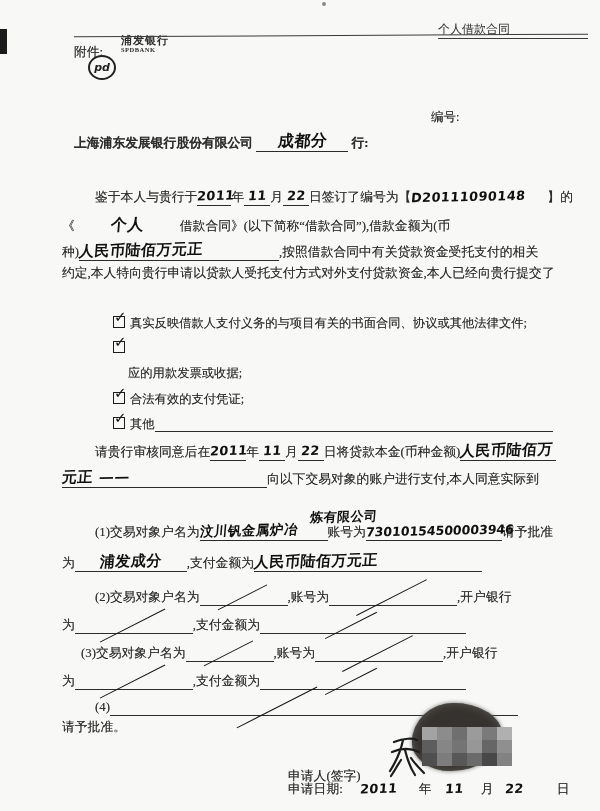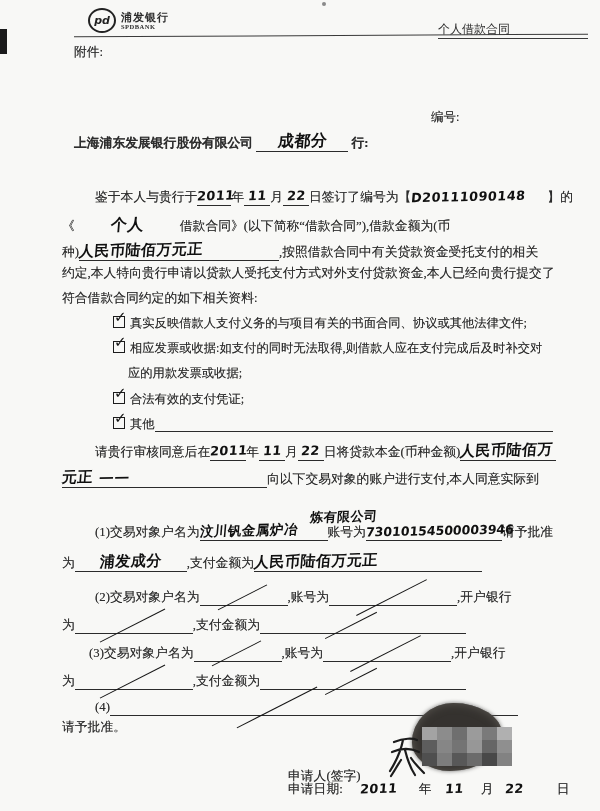--- a/index.html
+++ b/index.html
@@ -23,21 +23,21 @@
   .cb{display:inline-block;width:10px;height:10px;border:1.7px solid #1c1c1c;
       position:relative;margin-right:5px;vertical-align:-1px;}
   .cb .tick{position:absolute;left:0px;top:-9px;font-size:15px;font-weight:700;
       font-family:"DejaVu Sans",sans-serif;color:#141414;text-shadow:none;}
   .hrule{position:absolute;border-top:1.4px solid #3a3a3a;}
   .corner{position:absolute;border-bottom:1.3px solid #3a3a3a;text-align:left;
           font-size:12px;padding-bottom:0;}
   .logo{position:absolute;display:flex;align-items:center;gap:5px;}
   .logo-mark{width:24px;height:21px;border:2.5px solid #222;border-radius:50%;
      display:flex;align-items:center;justify-content:center;
-     font:italic 700 11px "DejaVu Sans",sans-serif;color:#222;text-shadow:none;}
+     font:italic 700 11px "DejaVu Sans",sans-serif;color:#222;text-shadow:none;margin-top:47px;}
   .logo-cn{font-size:11px;font-weight:700;letter-spacing:1px;line-height:1.1;}
   .logo-en{font-size:6.5px;font-weight:700;letter-spacing:.5px;line-height:1.1;}
   .artifact-left{position:absolute;left:0;top:29px;width:7px;height:25px;background:#1b1b1b;}
   .dot{position:absolute;left:322px;top:2px;width:4px;height:4px;background:#8a8a8a;border-radius:50%;}
   .title{position:absolute;left:0;right:0;text-align:center;font-size:17px;
          font-weight:700;letter-spacing:3px;}
   .stamp-blob{position:absolute;left:412px;top:703px;width:90px;height:68px;
      background:#35322f;border-radius:46% 54% 58% 42%/58% 46% 54% 42%;
      box-shadow:0 0 4px #6a6a6a, inset 0 0 10px #5c5953;filter:blur(.4px);}
   .mosaic{position:absolute;left:422px;top:727px;display:grid;
@@ -75,27 +75,26 @@
   <div class="line" style="left:95px;top:188px;">
     <span>鉴于本人与贵行于</span><span class="u" style="width:34px;"><span class="hw">2011</span></span><span>年</span><span class="u" style="width:26px;"><span class="hw">11</span></span><span>月</span><span class="u" style="width:26px;"><span class="hw">22</span></span><span>日签订了编号为【</span><span class="hw" style="min-width:118px;">D20111090148</span><span style="margin-left:18px;">】的</span>
   </div>
   <div class="line" style="left:62px;top:215px;">
     <span>《</span><span style="display:inline-block;width:105px;text-align:center;"><span class="hw" style="font-size:16px;">个人</span></span><span>借款合同》(以下简称“借款合同”),借款金额为(币</span>
   </div>
   <div class="line" style="left:62px;top:241px;">
     <span>种)</span><span class="u" style="width:200px;text-align:left;"><span class="hw" style="font-size:15px;">人民币陆佰万元正</span></span><span>,按照借款合同中有关贷款资金受托支付的相关</span>
   </div>
   <div class="line" style="left:62px;top:266px;">约定,本人特向贵行申请以贷款人受托支付方式对外支付贷款资金,本人已经向贵行提交了</div>
-  <div class="line" style="left:62px;top:291px;">符合借款合同约定的如下相关资料:</div>
 
   <div class="line" style="left:113px;top:316px;font-size:12.3px;">
     <span class="cb"><span class="tick">✓</span></span><span>真实反映借款人支付义务的与项目有关的书面合同、协议或其他法律文件;</span>
   </div>
   <div class="line" style="left:113px;top:341px;font-size:12.3px;">
-    <span class="cb"><span class="tick">✓</span></span><span>相应发票或收据:如支付的同时无法取得,则借款人应在支付完成后及时补交对</span>
+    <span class="cb"><span class="tick">✓</span></span>
   </div>
   <div class="line" style="left:128px;top:366px;font-size:12.3px;">应的用款发票或收据;</div>
   <div class="line" style="left:113px;top:392px;font-size:12.3px;">
     <span class="cb"><span class="tick">✓</span></span><span>合法有效的支付凭证;</span>
   </div>
   <div class="line" style="left:113px;top:416px;font-size:12.3px;">
     <span class="cb"><span class="tick">✓</span></span><span>其他</span><span class="u" style="width:398px;"></span>
   </div>
 
   <div class="line" style="left:95px;top:441px;">
@@ -112,21 +111,21 @@
     <span>为</span><span class="u" style="width:112px;"><span class="hw" style="font-size:15px;">浦发成分</span></span><span>,支付金额为</span><span class="u" style="width:228px;text-align:left;"><span class="hw" style="font-size:15px;">人民币陆佰万元正</span></span>
   </div>
 
   <div class="line" style="left:95px;top:590px;">
     <span>(2)交易对象户名为</span><span class="u rel" style="width:88px;"><span class="slash"></span></span><span>,账号为</span><span class="u rel" style="width:128px;"><span class="slash"></span></span><span>,开户银行</span>
   </div>
   <div class="line" style="left:62px;top:618px;">
     <span>为</span><span class="u rel" style="width:118px;"><span class="slash"></span></span><span>,支付金额为</span><span class="u rel" style="width:206px;"><span class="slash" style="width:28%;left:30%;"></span></span>
   </div>
 
-  <div class="line" style="left:89px;top:646px;">
+  <div class="line" style="left:81px;top:646px;">
     <span>(3)交易对象户名为</span><span class="u rel" style="width:88px;"><span class="slash"></span></span><span>,账号为</span><span class="u rel" style="width:128px;"><span class="slash"></span></span><span>,开户银行</span>
   </div>
   <div class="line" style="left:62px;top:674px;">
     <span>为</span><span class="u rel" style="width:118px;"><span class="slash"></span></span><span>,支付金额为</span><span class="u rel" style="width:206px;"><span class="slash" style="width:28%;left:30%;"></span></span>
   </div>
 
   <div class="line" style="left:95px;top:700px;">
     <span>(4)</span><span class="u rel" style="width:408px;"><span class="slash long"></span></span>
   </div>
 

